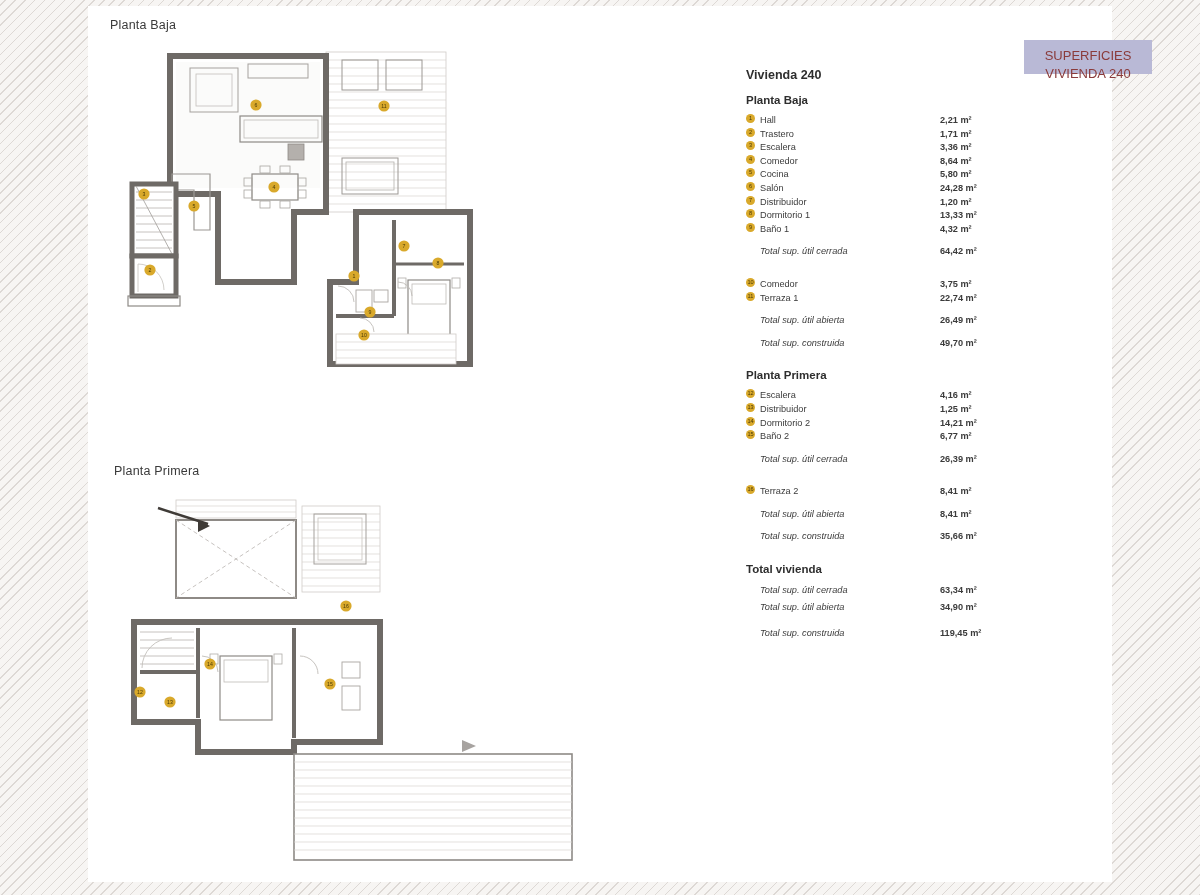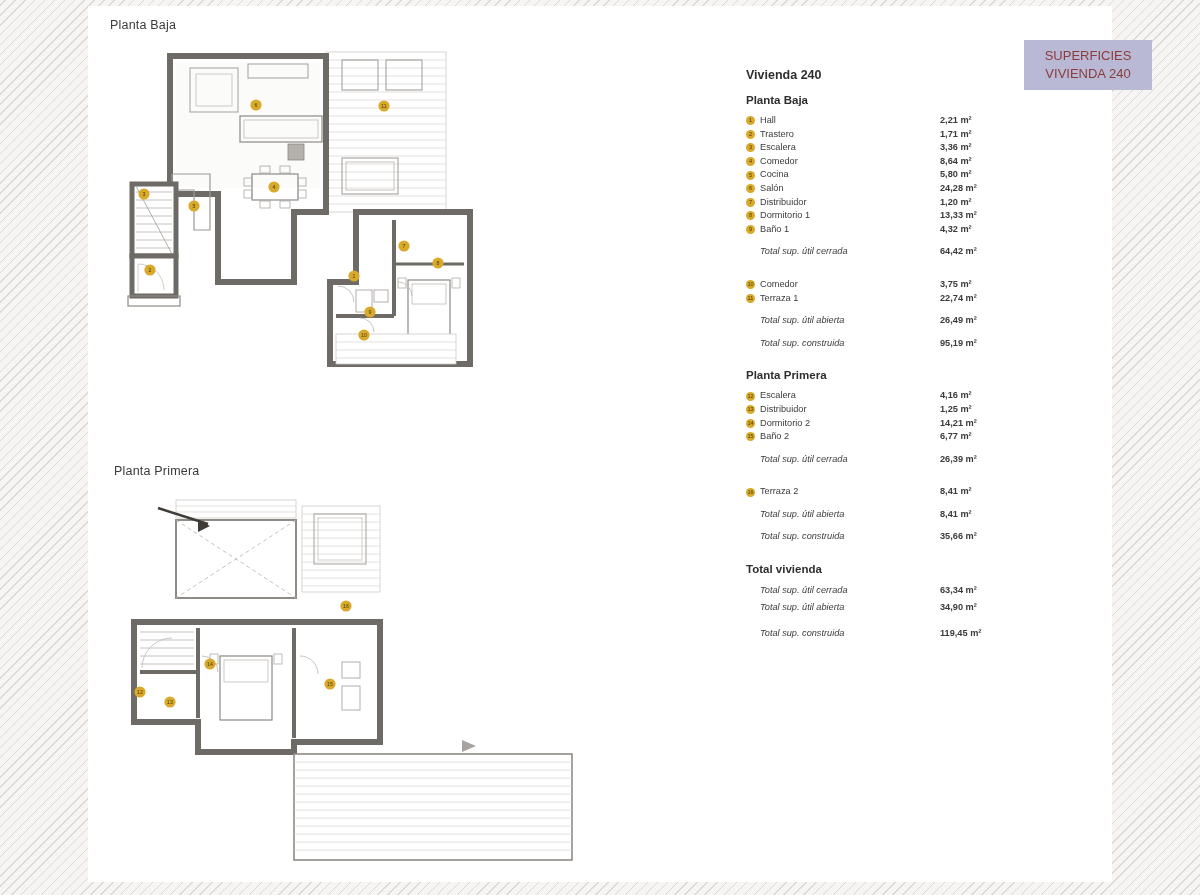--- a/index.html
+++ b/index.html
@@ -62,21 +62,20 @@
   }
   .legend h3 {
     font-size: 11.5px;
     font-weight: bold;
     margin: 0 0 8px 0;
     color: #2e2e2e;
   }
   .legend .section { margin-bottom: 6px; }
   .row {
     display: flex;
-    align-items: center;
     font-size: 9.2px;
     line-height: 13.6px;
     color: #3b3b3b;
   }
   .row .bullet {
     width: 9px;
     height: 9px;
     border-radius: 50%;
     background: #d9a92b;
     color: #4a3a06;
@@ -103,21 +102,21 @@
     font-style: italic;
   }
   .gap-md { height: 16px; }
 
   
   .badge {
     position: absolute;
     left: 936px;
     top: 34px;
     width: 128px;
-    height: 50px;
+    height: 34px;
     background: #b9b9d6;
     color: #8a3b3b;
     font-size: 13px;
     line-height: 18px;
     text-align: center;
     padding-top: 7px;
     box-sizing: border-box;
   }
 
   
@@ -440,21 +439,21 @@
         <span class="val">22,74 m²</span>
       </div>
     </div>
 
     <div class="row total">
       <span class="name">Total sup. útil abierta</span>
       <span class="val">26,49 m²</span>
     </div>
     <div class="row total">
       <span class="name">Total sup. construida</span>
-      <span class="val">95,19 m²</span>
+      <span class="val">49,70 m²</span>
     </div>
 
     <div class="gap-md"></div>
 
     <h3>Planta Primera</h3>
 
     <div class="section">
       <div class="row">
         <span class="bullet">12</span>
         <span class="name">Escalera</span>

